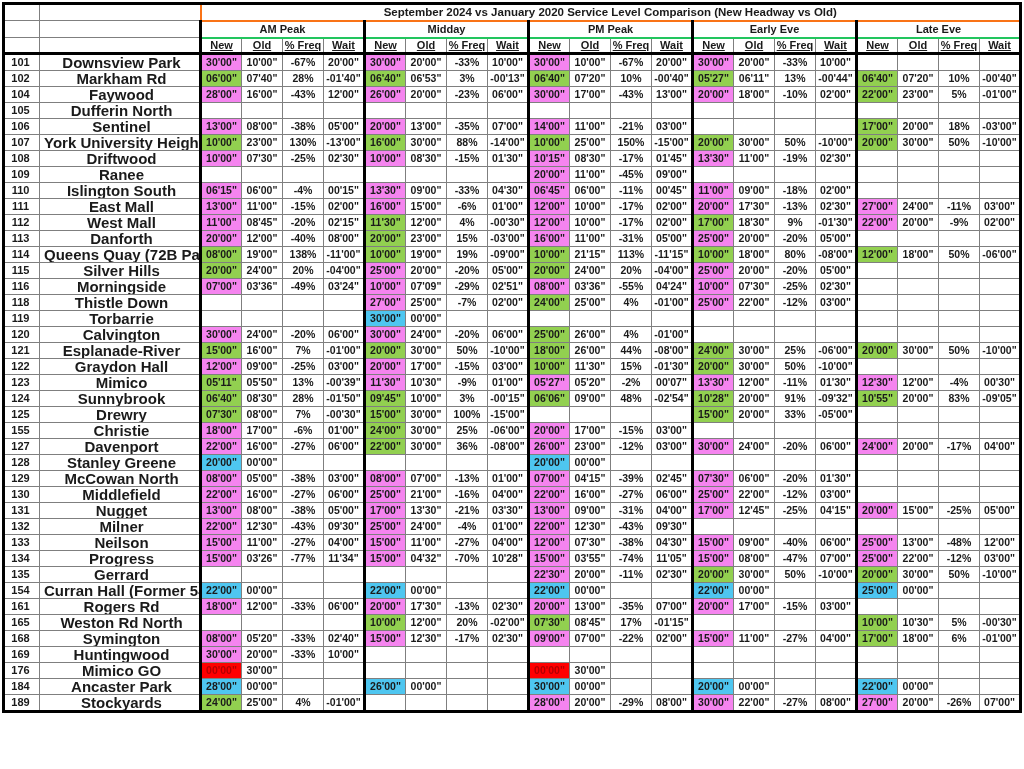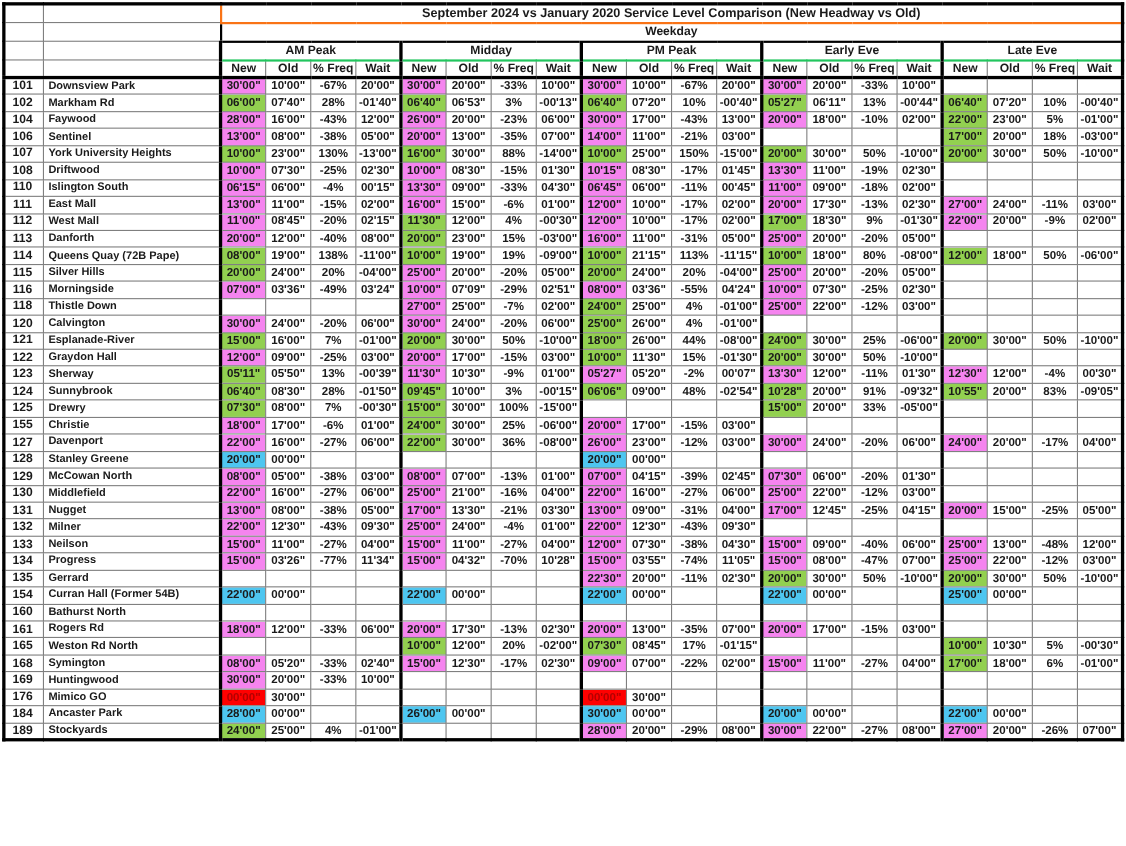--- a/index.html
+++ b/index.html
@@ -1,30 +1,30 @@
 <!DOCTYPE html>
 <html><head>
 <meta charset="utf-8">
 <style>
   html,body{margin:0;padding:0;background:#fff;}
   body{width:1024px;height:769px;overflow:hidden;font-family:"Liberation Sans",sans-serif;font-weight:700;color:#1a1a1a;}
   table{border-collapse:collapse;table-layout:fixed;width:1020px;margin:2px 0 0 2px;border:3px solid #000;}
   td{border:1px solid #7f7f7f;padding:0;text-align:center;font-size:10.5px;line-height:1;white-space:nowrap;overflow:hidden;}
   thead tr{height:17px;}
-  thead tr.ch-row{height:16px;}
+  thead tr.ch-row{height:16px;text-decoration:underline;}
   tbody tr{height:15.45px;}
   td.blank-hdr{border:1px solid #7f7f7f;background:#fff;}
   td.htitle{border:2px solid #f97316;font-size:11.5px;}
   td.hday{border:2px solid #000;font-size:11px;}
   td.period{border:2px solid #22c55e;font-size:11px;}
   td.mh{font-size:11px;}
   thead tr.ch-row td{border-bottom:3px solid #000;}
   td.gs{border-left:3px solid #000;}
   td.num{text-align:center;padding-right:3px;font-size:11px;}
-  td.name{text-align:left;padding-left:4px;font-size:10px;border-right:3px solid #000;}
+  td.name{text-align:center;padding-left:4px;font-size:15px;border-right:3px solid #000;}
   td.inc{background:#92D050;}
   td.dec{background:#F584EF;}
   td.new{background:#4EC6F0;}
   td.disc{background:#FF0000;color:#B30000;}
 </style>
 </head>
 <body>
 
 <table>
   <colgroup>
@@ -34,25 +34,20 @@
   </colgroup>
   <thead>
     <tr>
       <td class="blank-hdr"></td>
       <td class="blank-hdr"></td>
       <td class="htitle" colspan="20">September 2024 vs January 2020 Service Level Comparison (New Headway vs Old)</td>
     </tr>
     <tr>
       <td class="blank-hdr"></td>
       <td class="blank-hdr"></td>
-      <td class="hday" colspan="20">Weekday</td>
-    </tr>
-    <tr>
-      <td class="blank-hdr"></td>
-      <td class="blank-hdr"></td>
     <td colspan="4" class="period gs">AM Peak</td>
         <td colspan="4" class="period gs">Midday</td>
         <td colspan="4" class="period gs">PM Peak</td>
         <td colspan="4" class="period gs">Early Eve</td>
         <td colspan="4" class="period gs">Late Eve</td>
       </tr>
     <tr class="ch-row">
       <td class="blank-hdr"></td>
       <td class="blank-hdr"></td>
     <td class="mh gs">New</td>
@@ -144,20 +139,44 @@
         <td class="gs dec">20'00"</td>
         <td>18'00"</td>
         <td>-10%</td>
         <td>02'00"</td>
         <td class="gs inc">22'00"</td>
         <td>23'00"</td>
         <td>5%</td>
         <td>-01'00"</td>
       </tr>
       <tr>
+        <td class="num">105</td>
+        <td class="name">Dufferin North</td>
+        <td class="gs"></td>
+        <td></td>
+        <td></td>
+        <td></td>
+        <td class="gs"></td>
+        <td></td>
+        <td></td>
+        <td></td>
+        <td class="gs"></td>
+        <td></td>
+        <td></td>
+        <td></td>
+        <td class="gs"></td>
+        <td></td>
+        <td></td>
+        <td></td>
+        <td class="gs"></td>
+        <td></td>
+        <td></td>
+        <td></td>
+      </tr>
+      <tr>
         <td class="num">106</td>
         <td class="name">Sentinel</td>
         <td class="gs dec">13'00"</td>
         <td>08'00"</td>
         <td>-38%</td>
         <td>05'00"</td>
         <td class="gs dec">20'00"</td>
         <td>13'00"</td>
         <td>-35%</td>
         <td>07'00"</td>
@@ -210,20 +229,44 @@
         <td>-15%</td>
         <td>01'30"</td>
         <td class="gs dec">10'15"</td>
         <td>08'30"</td>
         <td>-17%</td>
         <td>01'45"</td>
         <td class="gs dec">13'30"</td>
         <td>11'00"</td>
         <td>-19%</td>
         <td>02'30"</td>
+        <td class="gs"></td>
+        <td></td>
+        <td></td>
+        <td></td>
+      </tr>
+      <tr>
+        <td class="num">109</td>
+        <td class="name">Ranee</td>
+        <td class="gs"></td>
+        <td></td>
+        <td></td>
+        <td></td>
+        <td class="gs"></td>
+        <td></td>
+        <td></td>
+        <td></td>
+        <td class="gs dec">20'00"</td>
+        <td>11'00"</td>
+        <td>-45%</td>
+        <td>09'00"</td>
+        <td class="gs"></td>
+        <td></td>
+        <td></td>
+        <td></td>
         <td class="gs"></td>
         <td></td>
         <td></td>
         <td></td>
       </tr>
       <tr>
         <td class="num">110</td>
         <td class="name">Islington South</td>
         <td class="gs dec">06'15"</td>
         <td>06'00"</td>
@@ -408,20 +451,44 @@
         <td class="gs dec">25'00"</td>
         <td>22'00"</td>
         <td>-12%</td>
         <td>03'00"</td>
         <td class="gs"></td>
         <td></td>
         <td></td>
         <td></td>
       </tr>
       <tr>
+        <td class="num">119</td>
+        <td class="name">Torbarrie</td>
+        <td class="gs"></td>
+        <td></td>
+        <td></td>
+        <td></td>
+        <td class="gs new">30'00"</td>
+        <td>00'00"</td>
+        <td></td>
+        <td></td>
+        <td class="gs"></td>
+        <td></td>
+        <td></td>
+        <td></td>
+        <td class="gs"></td>
+        <td></td>
+        <td></td>
+        <td></td>
+        <td class="gs"></td>
+        <td></td>
+        <td></td>
+        <td></td>
+      </tr>
+      <tr>
         <td class="num">120</td>
         <td class="name">Calvington</td>
         <td class="gs dec">30'00"</td>
         <td>24'00"</td>
         <td>-20%</td>
         <td>06'00"</td>
         <td class="gs dec">30'00"</td>
         <td>24'00"</td>
         <td>-20%</td>
         <td>06'00"</td>
@@ -481,21 +548,21 @@
         <td>30'00"</td>
         <td>50%</td>
         <td>-10'00"</td>
         <td class="gs"></td>
         <td></td>
         <td></td>
         <td></td>
       </tr>
       <tr>
         <td class="num">123</td>
-        <td class="name">Sherway</td>
+        <td class="name">Mimico</td>
         <td class="gs inc">05'11"</td>
         <td>05'50"</td>
         <td>13%</td>
         <td>-00'39"</td>
         <td class="gs dec">11'30"</td>
         <td>10'30"</td>
         <td>-9%</td>
         <td>01'00"</td>
         <td class="gs dec">05'27"</td>
         <td>05'20"</td>
@@ -816,44 +883,20 @@
         <td class="gs new">22'00"</td>
         <td>00'00"</td>
         <td></td>
         <td></td>
         <td class="gs new">25'00"</td>
         <td>00'00"</td>
         <td></td>
         <td></td>
       </tr>
       <tr>
-        <td class="num">160</td>
-        <td class="name">Bathurst North</td>
-        <td class="gs"></td>
-        <td></td>
-        <td></td>
-        <td></td>
-        <td class="gs"></td>
-        <td></td>
-        <td></td>
-        <td></td>
-        <td class="gs"></td>
-        <td></td>
-        <td></td>
-        <td></td>
-        <td class="gs"></td>
-        <td></td>
-        <td></td>
-        <td></td>
-        <td class="gs"></td>
-        <td></td>
-        <td></td>
-        <td></td>
-      </tr>
-      <tr>
         <td class="num">161</td>
         <td class="name">Rogers Rd</td>
         <td class="gs dec">18'00"</td>
         <td>12'00"</td>
         <td>-33%</td>
         <td>06'00"</td>
         <td class="gs dec">20'00"</td>
         <td>17'30"</td>
         <td>-13%</td>
         <td>02'30"</td>

